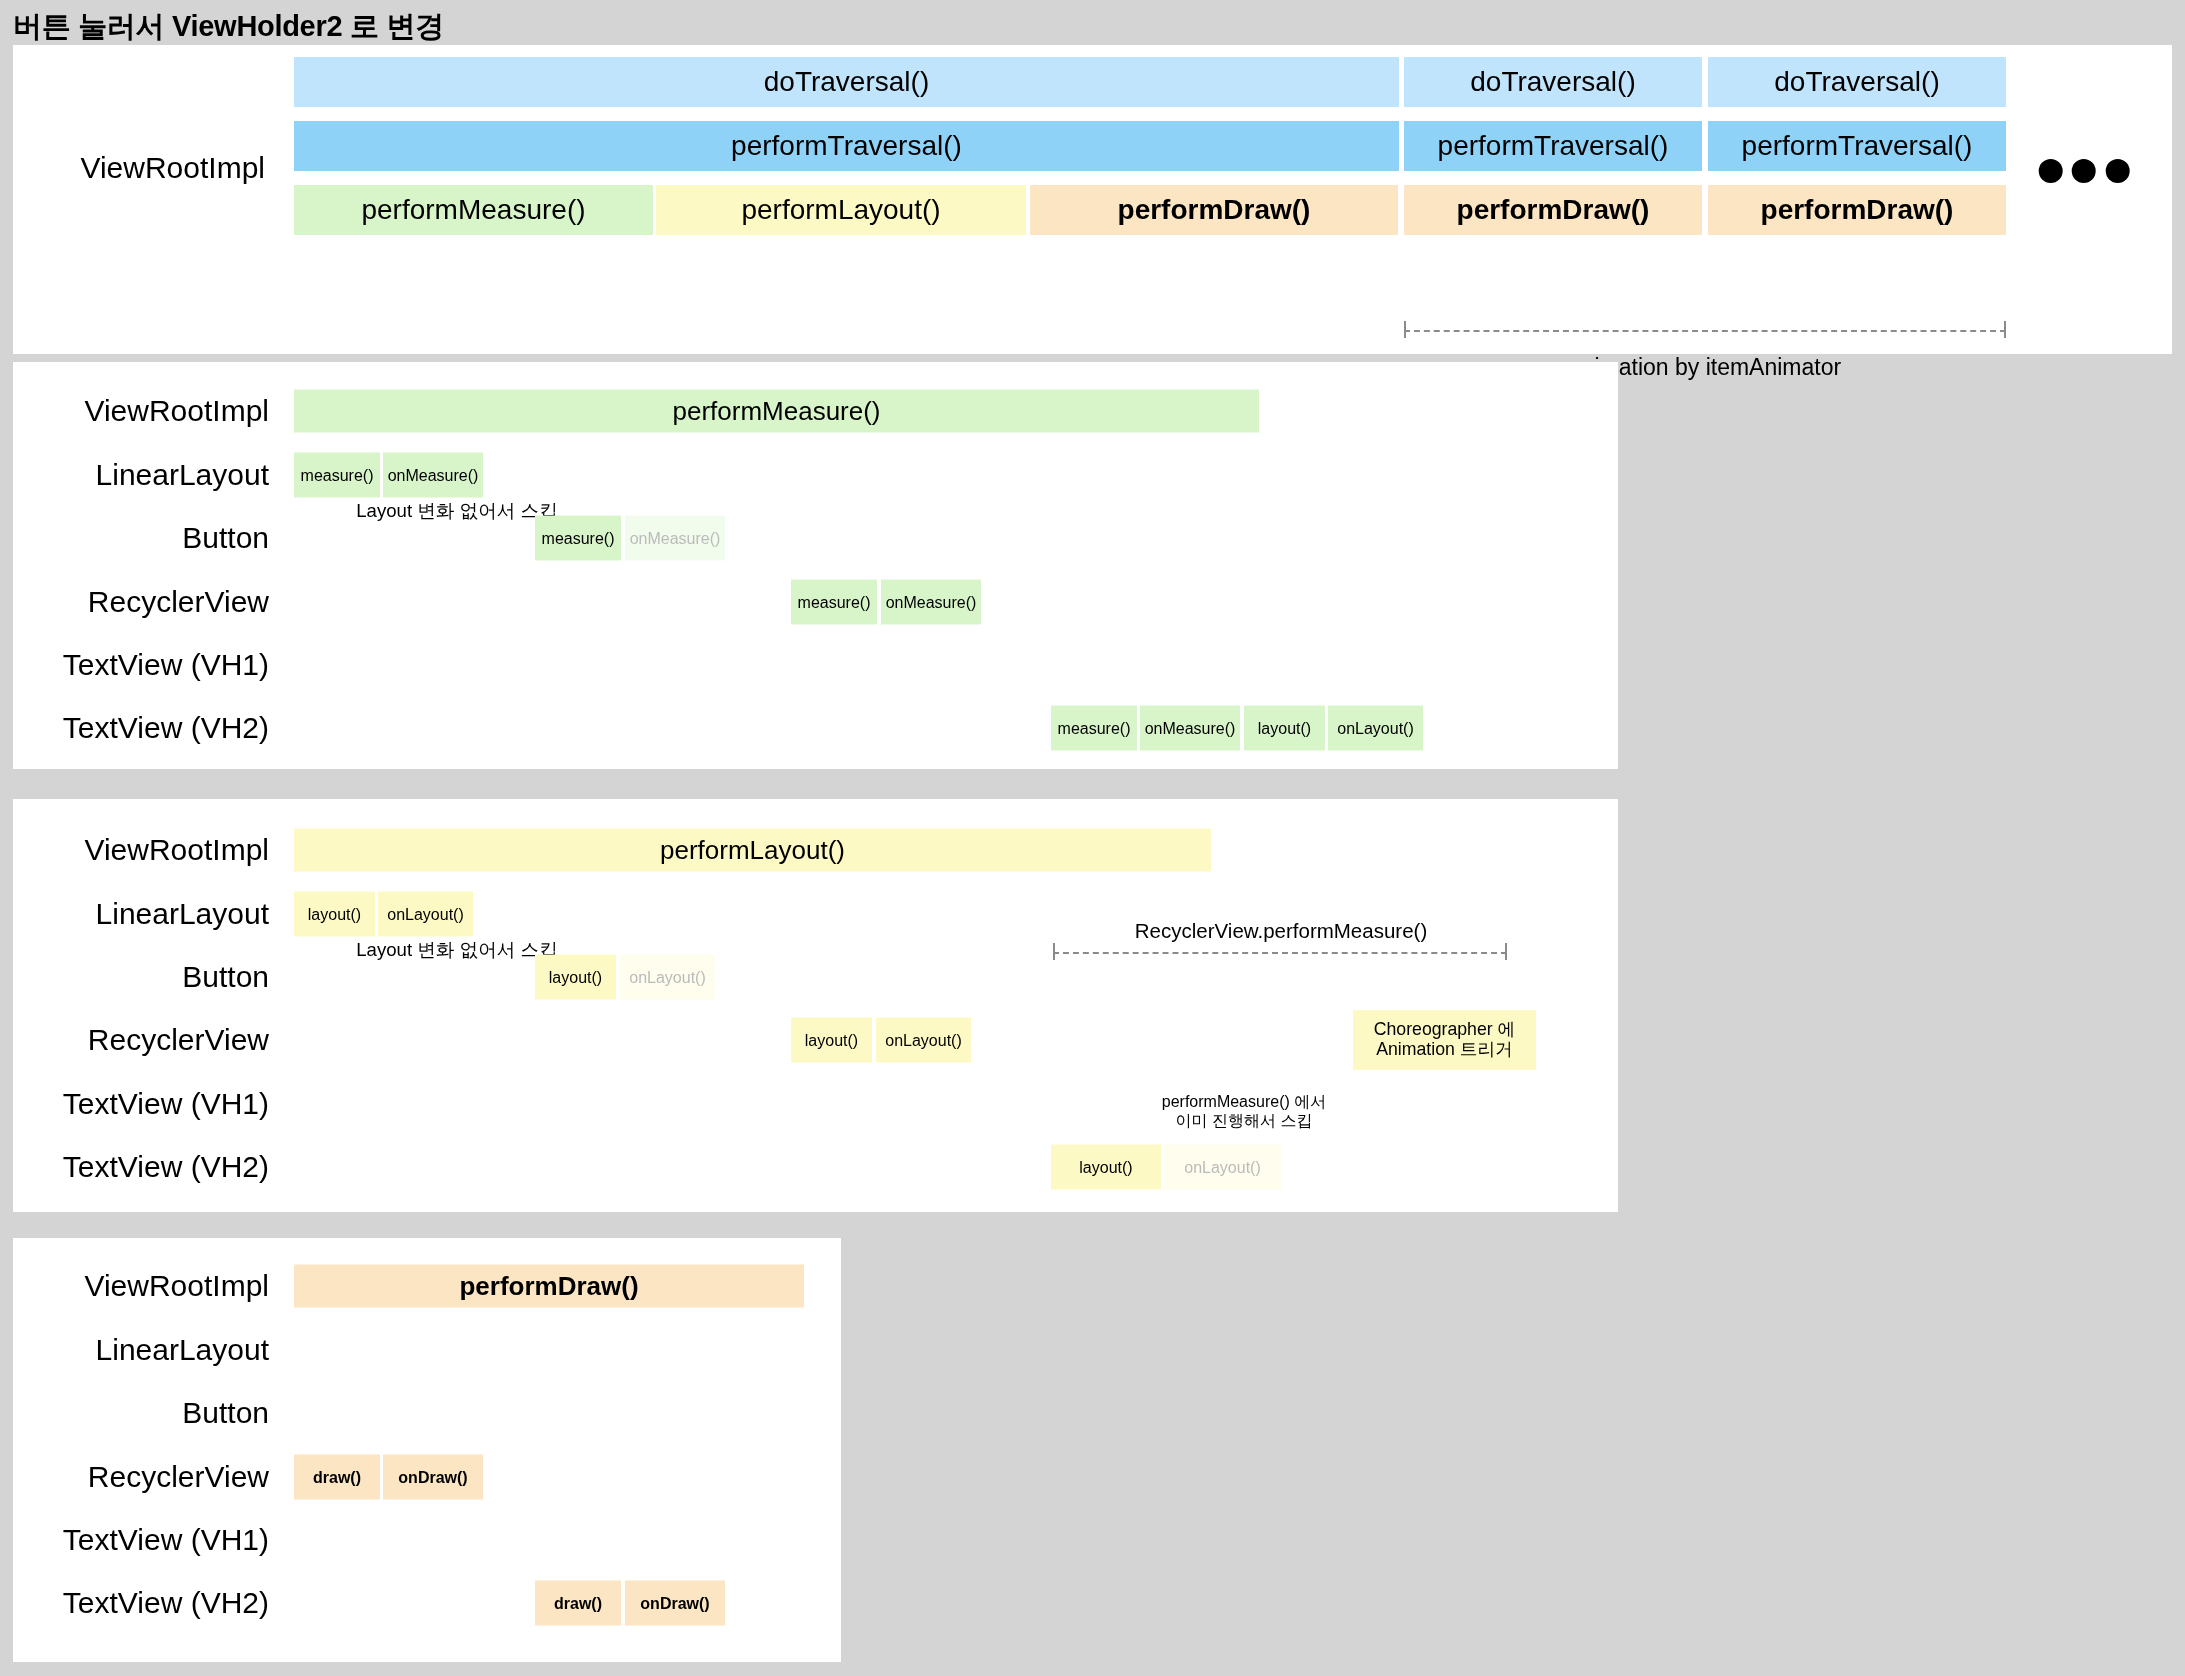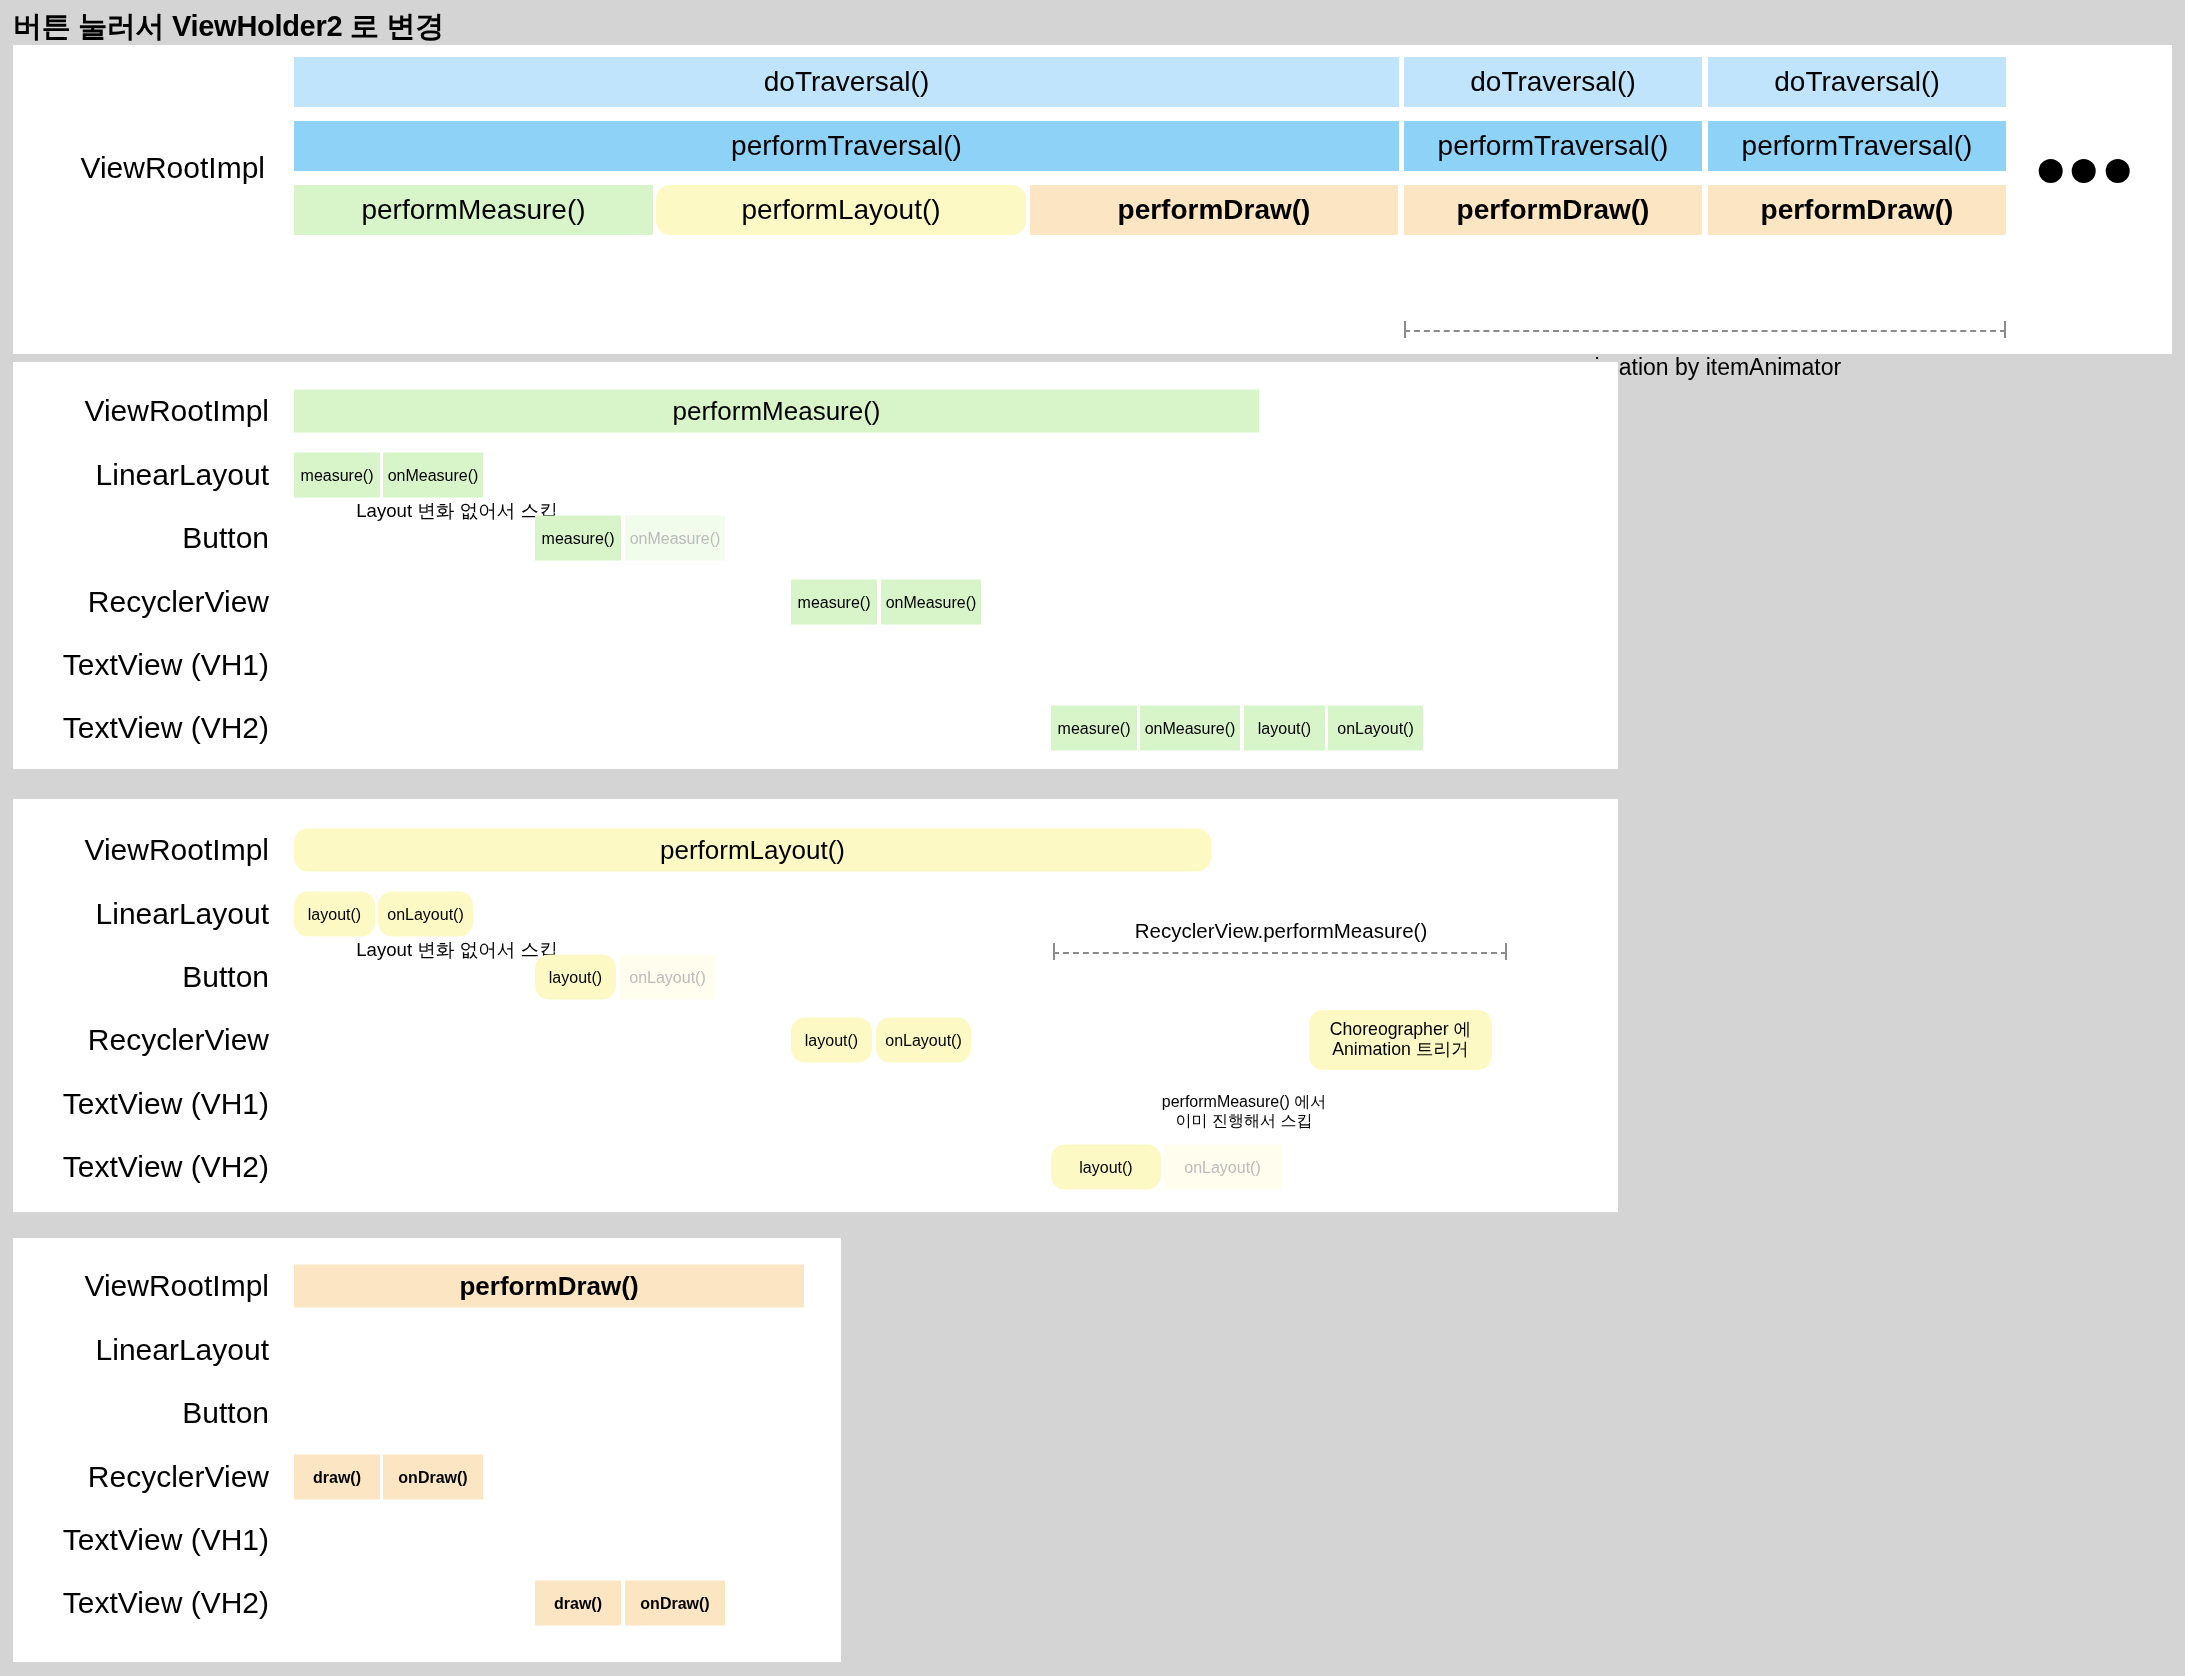--- a/index.html
+++ b/index.html
@@ -44,27 +44,27 @@
     align-items: center;
     justify-content: center;
     white-space: nowrap;
     transform: translateY(-50%);
     line-height: 1.12;
     text-align: center;
   }
   .bar.big   { font-size: 28px; }
   .bar.mid   { font-size: 26px; }
   .bar.small { font-size: 16px; }
-  .bar.tiny  { font-size: 17.7px; }
+  .bar.tiny  { font-size: 17.7px; margin-left: 44px; }
 
   .c-blue-light { background: #bfe4fb; }
   .c-blue       { background: #8ed3f7; }
   .c-green      { background: #d8f5c9; }
   .c-green-pale { background: #f2fcec; color: #bbbbbb; }
-  .c-yellow     { background: #fdf9c4; border-radius: 14px; }
+  .c-yellow     { background: #fdf9c4; }
   .c-yellow-pale{ background: #fefdee; color: #bbbbbb; }
   .c-orange     { background: #fbe5c2; font-weight: bold; }
 
   .note {
     position: absolute;
     font-size: 18.6px;
     line-height: 1.2;
     text-align: center;
     white-space: pre-line;
     transform: translate(-50%, -100%);

